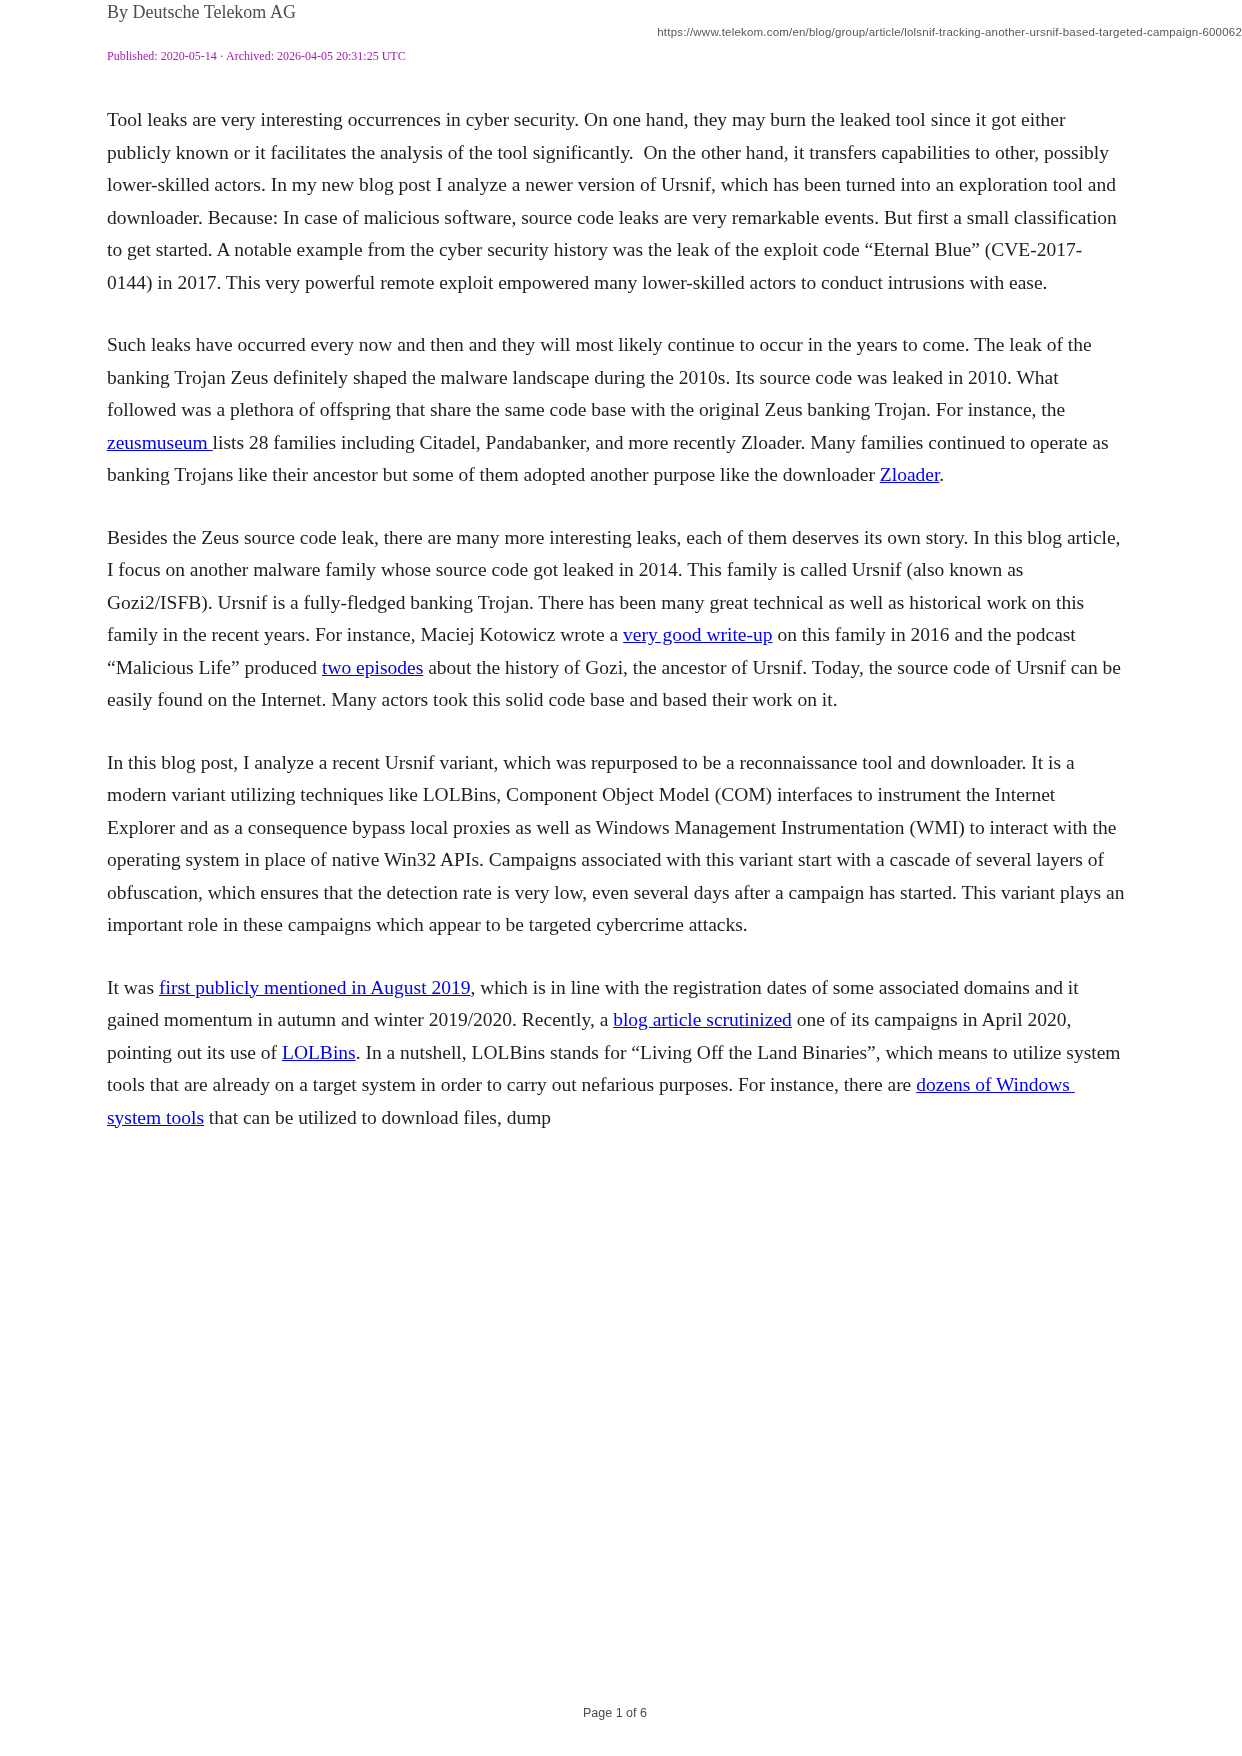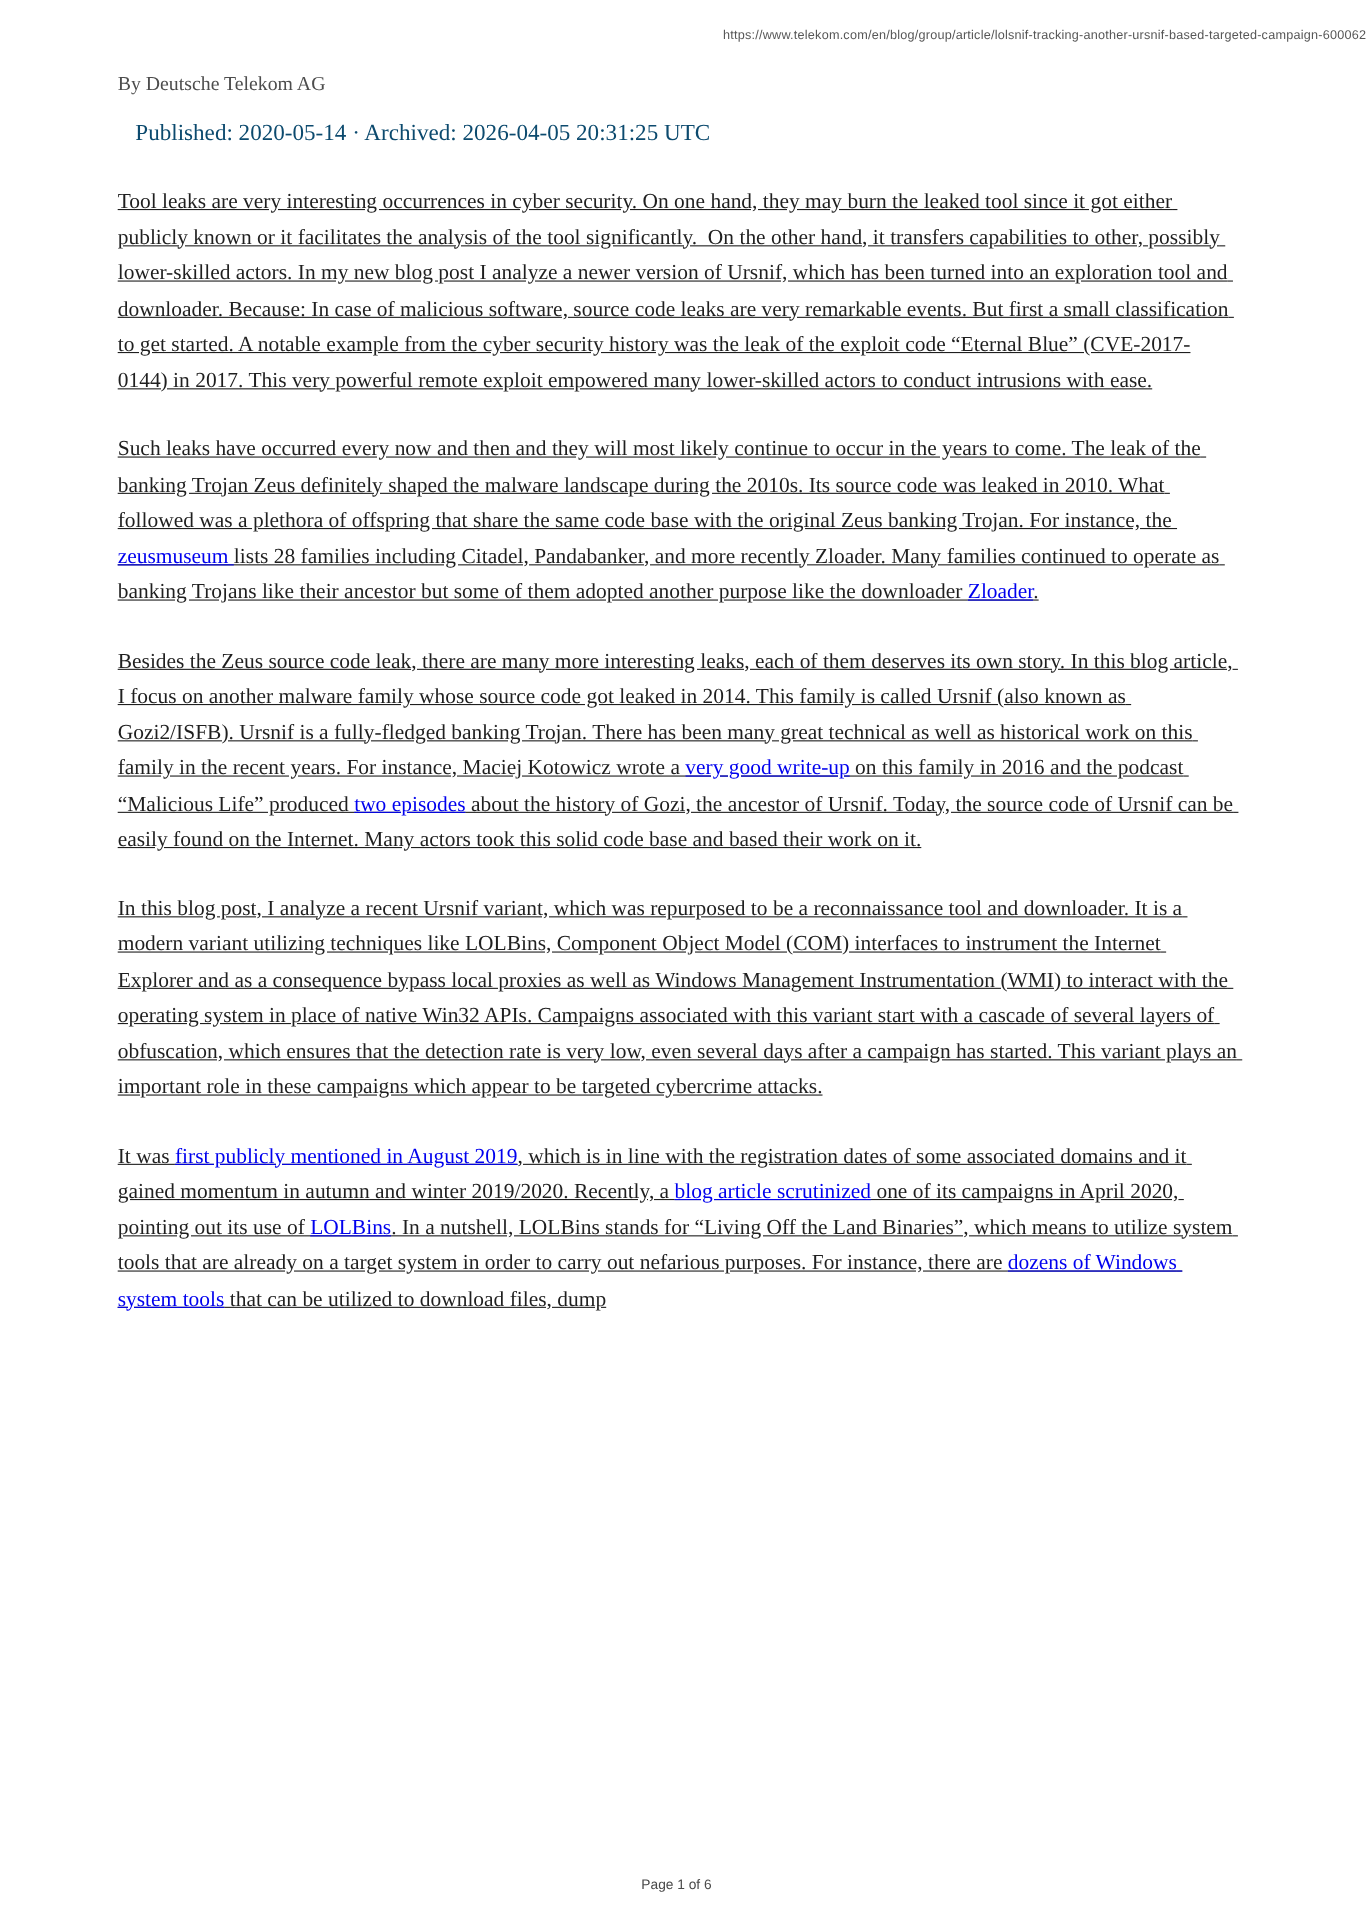--- a/index.html
+++ b/index.html
@@ -30,42 +30,39 @@
   }
   .title {
     margin: 188px 0 0 0;
     font-size: 30px;
     line-height: 38px;
     font-weight: bold;
     color: #0d0d0d;
     font-family: "Liberation Serif", serif;
   }
   .byline {
-    margin-top: 64px;
     font-size: 18px;
     line-height: 24px;
     color: #4d4d4d;
   }
   .meta {
     margin-top: 21px;
-    font-size: 21px;
+    font-size: 12px;
     line-height: 22px;
-    color: #0c4a6e;
-    margin-left: 16px;
+    color: #a21caf;
   }
   .article-body {
     margin-top: 37px;
     font-size: 19.5px;
     line-height: 32.5px;
     color: #1f1f1f;
   }
   .article-body p {
     margin: 0 16px 30px 0;
     white-space: pre-wrap;
-    text-decoration: underline;
   }
   a.inline-link {
     color: var(--link-color, #0000ee);
     text-decoration: underline;
     cursor: pointer;
   }
   .footer {
     position: absolute;
     bottom: 36px;
     left: 0;

